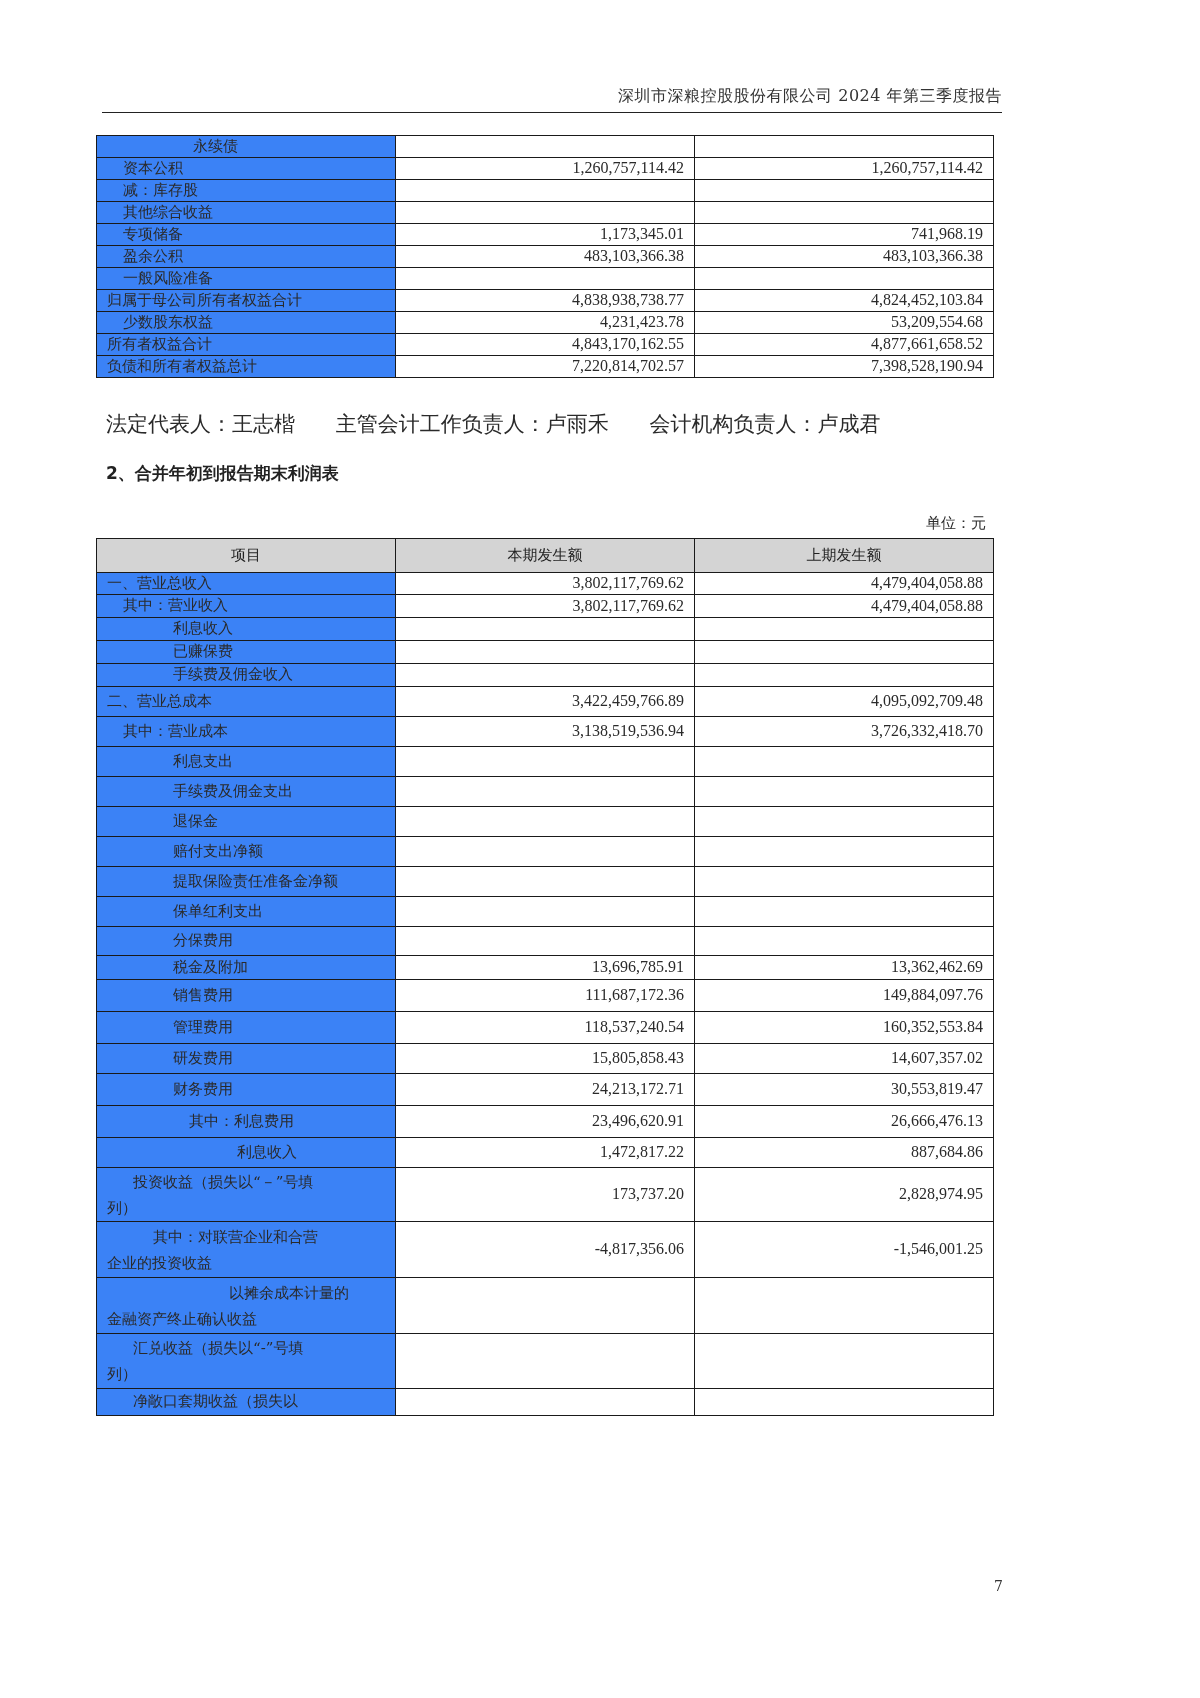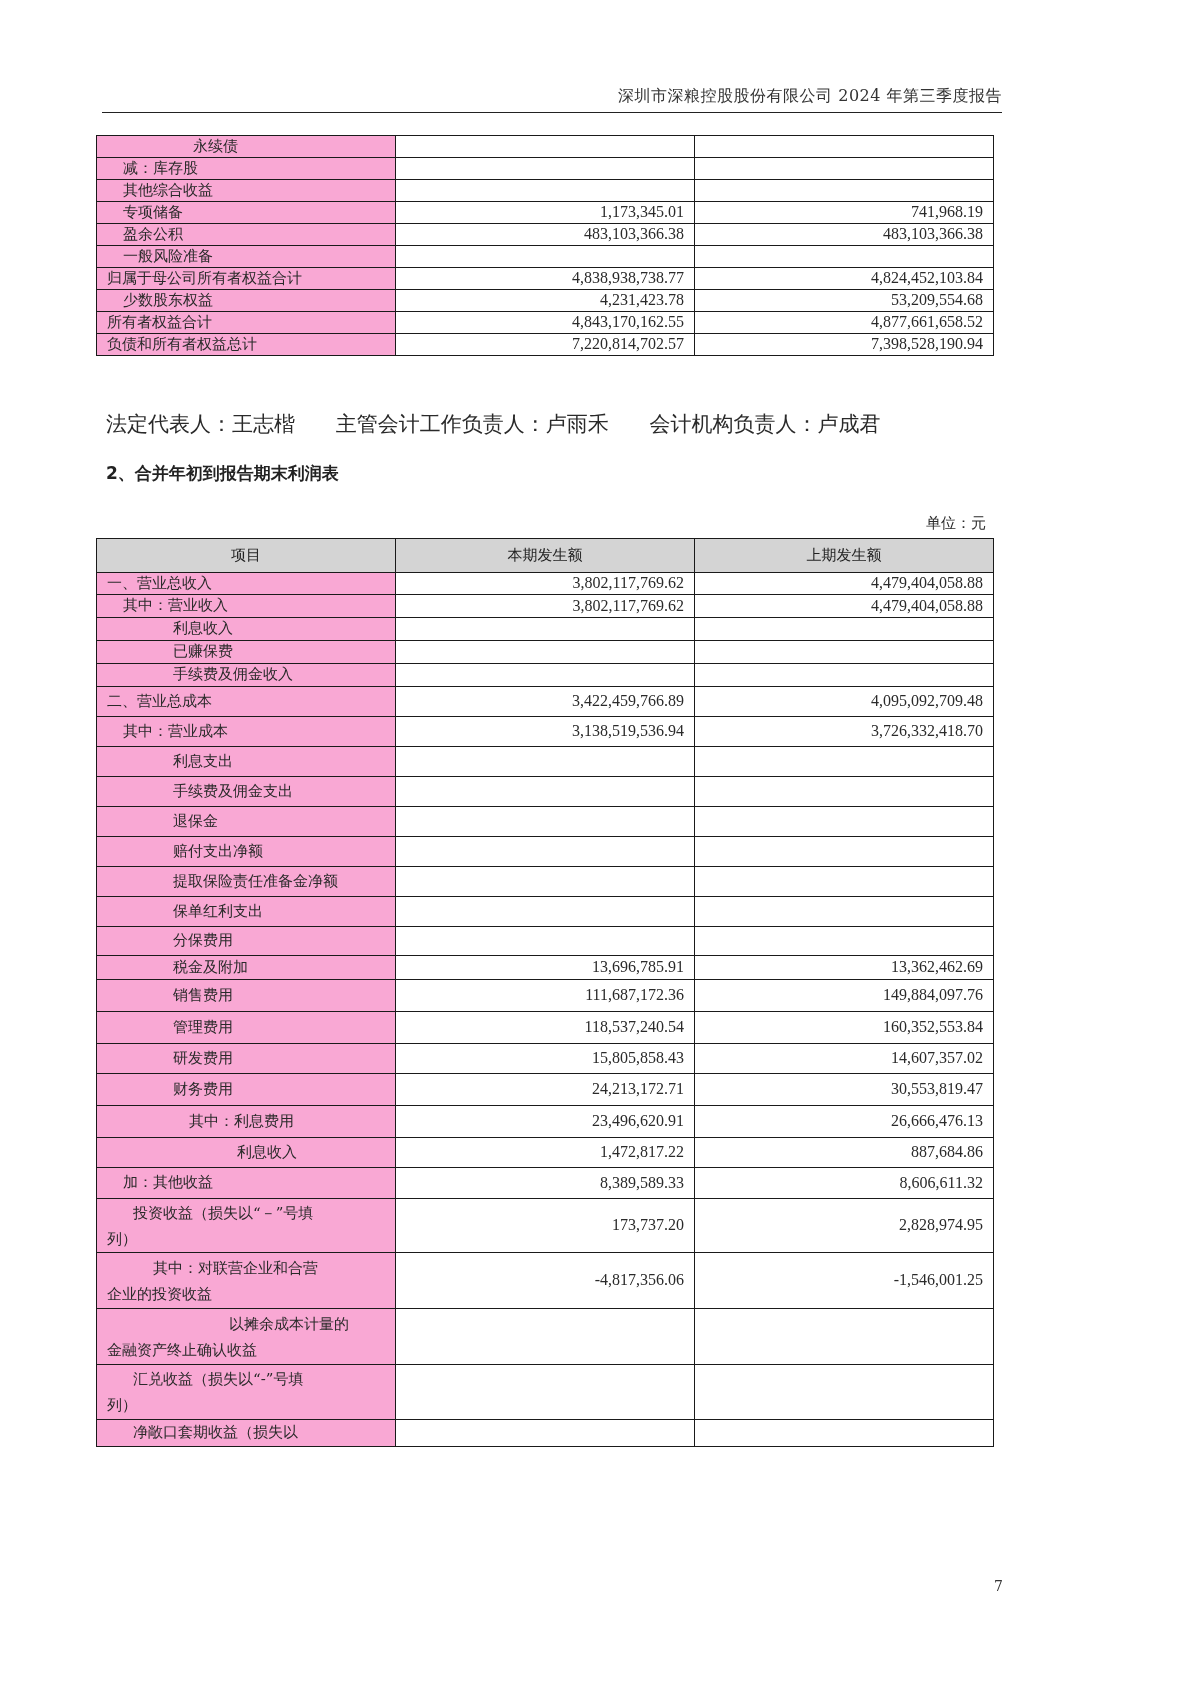--- a/index.html
+++ b/index.html
@@ -3,21 +3,21 @@
 <meta charset="utf-8">
 <style>
   html, body { margin:0; padding:0; background:#ffffff; }
   body { width:1200px; height:1698px; position:relative; overflow:hidden;
          font-family:"DejaVu Serif","Liberation Serif",serif; color:#222; }
   .page-header { position:absolute; left:102px; top:84px; width:900px; height:28px;
          border-bottom:1.5px solid #222; }
   .page-header span { position:absolute; right:0; top:2px; font-size:16px; letter-spacing:0.5px; color:#333; }
   table.fin { position:absolute; left:96px; border-collapse:collapse; table-layout:fixed; }
   table.fin td { border:1.5px solid #1a1a1a; padding:0 10px; font-size:15px; line-height:1.15; white-space:nowrap; overflow:hidden; }
-  table.fin td.lab { background:#f9a8d4; color:#2a2a2a; }
+  table.fin td.lab { background:#3b82f6; color:#2a2a2a; }
   table.fin td.num { text-align:right; background:#fff; font-family:"Liberation Serif","DejaVu Serif",serif; font-size:16px; color:#2a2a2a; }
   table.fin td.hdr { background:#d4d4d4; text-align:center; }
   table.fin td.wrap { white-space:normal; line-height:30px; }
   #t1 { top:135px; width:897px; }
   #t1 td { height:21px; }
   #t2 { top:538px; width:897px; }
   .sig { position:absolute; left:106px; top:410px; font-size:21px; color:#2a2a2a; }
   .sig span { margin-right:34px; }
   .section-title { position:absolute; left:106px; top:462px; font-size:17px; font-weight:bold; font-family:"DejaVu Sans","Liberation Sans",sans-serif; }
   .unit { position:absolute; right:214px; top:514px; font-size:15px; color:#2a2a2a; }
@@ -41,20 +41,25 @@
       <col style="width:299px">
       <col style="width:299px">
     </colgroup>
   <tbody>
     <tr>
       <td class="lab" style="padding-left:96px">永续债</td>
       <td class="num"></td>
       <td class="num"></td>
     </tr>
     <tr>
+      <td class="lab i1">资本公积</td>
+      <td class="num">1,260,757,114.42</td>
+      <td class="num">1,260,757,114.42</td>
+    </tr>
+    <tr>
       <td class="lab i1">减：库存股</td>
       <td class="num"></td>
       <td class="num"></td>
     </tr>
     <tr>
       <td class="lab i1">其他综合收益</td>
       <td class="num"></td>
       <td class="num"></td>
     </tr>
     <tr>
@@ -214,25 +219,20 @@
     <tr style="height:32px">
       <td class="lab i3">其中：利息费用</td>
       <td class="num">23,496,620.91</td>
       <td class="num">26,666,476.13</td>
     </tr>
     <tr style="height:30px">
       <td class="lab i4">利息收入</td>
       <td class="num">1,472,817.22</td>
       <td class="num">887,684.86</td>
     </tr>
-    <tr style="height:31px">
-      <td class="lab i1">加：其他收益</td>
-      <td class="num">8,389,589.33</td>
-      <td class="num">8,606,611.32</td>
-    </tr>
     <tr style="height:54px">
       <td class="lab wrap" style="padding-left:10px">
         <div style="padding-left:26px;line-height:26px">投资收益（损失以“－”号填</div>
         <div style="line-height:26px">列）</div>
       </td>
       <td class="num">173,737.20</td>
       <td class="num">2,828,974.95</td>
     </tr>
     <tr style="height:56px">
       <td class="lab wrap" style="padding-left:10px">

